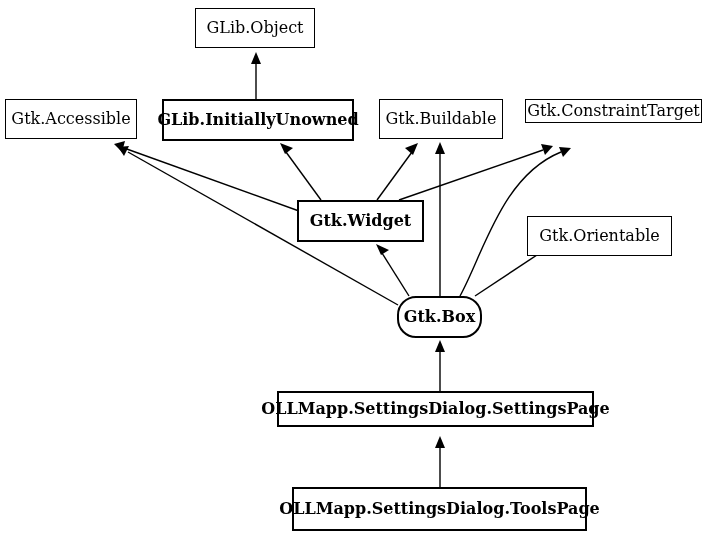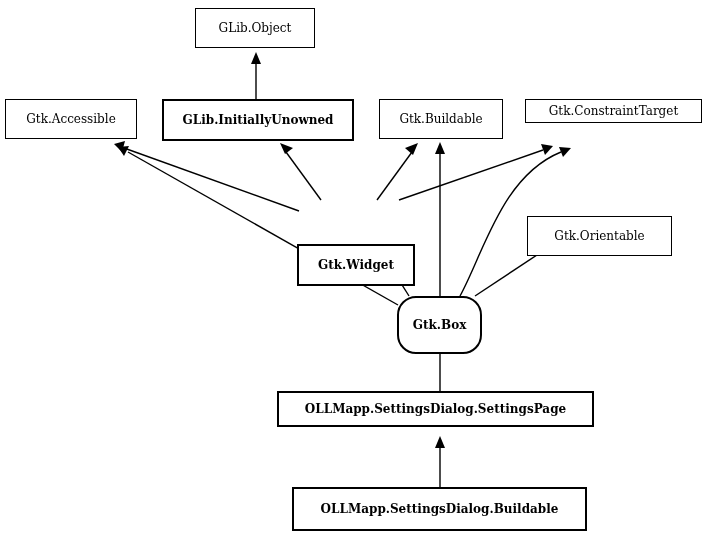--- a/index.html
+++ b/index.html
@@ -24,21 +24,21 @@
   }
   .node {
     position: absolute;
     box-sizing: border-box;
     background: #ffffff;
     border: 1px solid #000000;
     color: #000000;
     display: flex;
     align-items: center;
     justify-content: center;
-    font-size: 12px;
+    font-size: 16px;
     line-height: 1;
     white-space: nowrap;
   }
   .node.thick {
     border-width: 2px;
     font-weight: bold;
   }
 </style>
 </head>
 <body>
@@ -99,33 +99,33 @@
   </div>
 
   <div class="node" style="left:379px; top:99px; width:124px; height:40px;">
     <span>Gtk.Buildable</span>
   </div>
 
   <div class="node" style="left:525px; top:99px; width:177px; height:24px;">
     <span>Gtk.ConstraintTarget</span>
   </div>
 
-  <div class="node thick" style="left:297px; top:200px; width:118px; height:42px;margin-top:44px;">
+  <div class="node thick" style="left:297px; top:200px; width:127px; height:42px;">
     <span>Gtk.Widget</span>
   </div>
 
   <div class="node" style="left:527px; top:216px; width:145px; height:40px;">
     <span>Gtk.Orientable</span>
   </div>
 
-  <div class="node thick" style="left:397px; top:296px; width:85px; height:58px;border-radius:19px;">
+  <div class="node thick" style="left:397px; top:296px; width:85px; height:42px;border-radius:19px;">
     <span>Gtk.Box</span>
   </div>
 
   <div class="node thick" style="left:277px; top:391px; width:317px; height:36px;">
     <span>OLLMapp.SettingsDialog.SettingsPage</span>
   </div>
 
   <div class="node thick" style="left:292px; top:487px; width:295px; height:44px;">
-    <span>OLLMapp.SettingsDialog.Buildable</span>
+    <span>OLLMapp.SettingsDialog.ToolsPage</span>
   </div>
 
 </div>
 
 </body></html>

